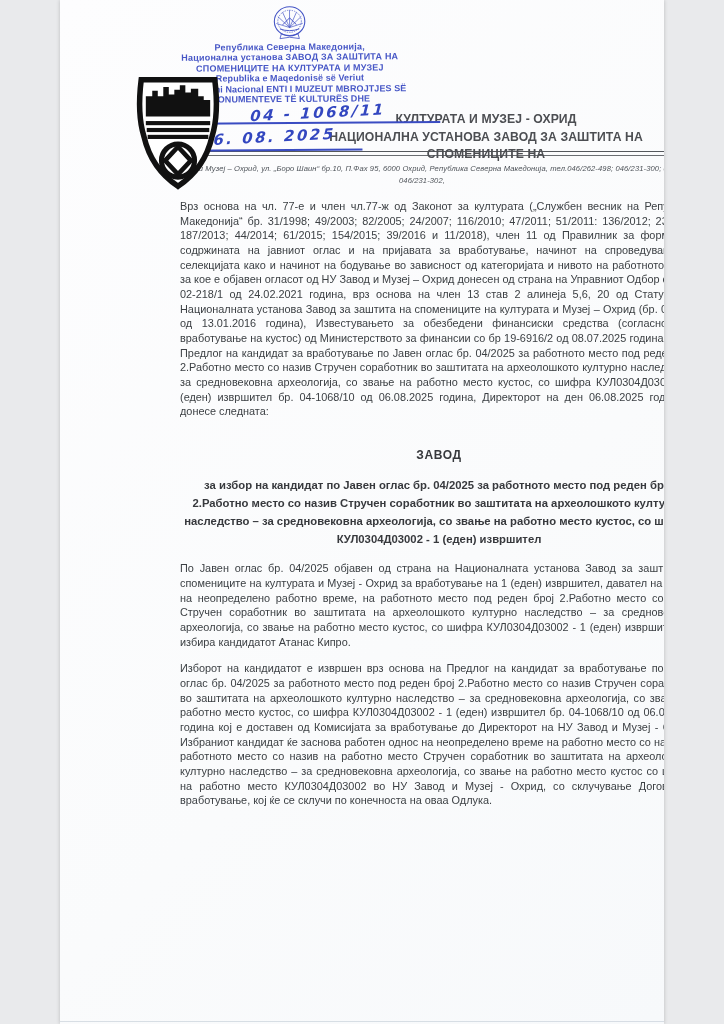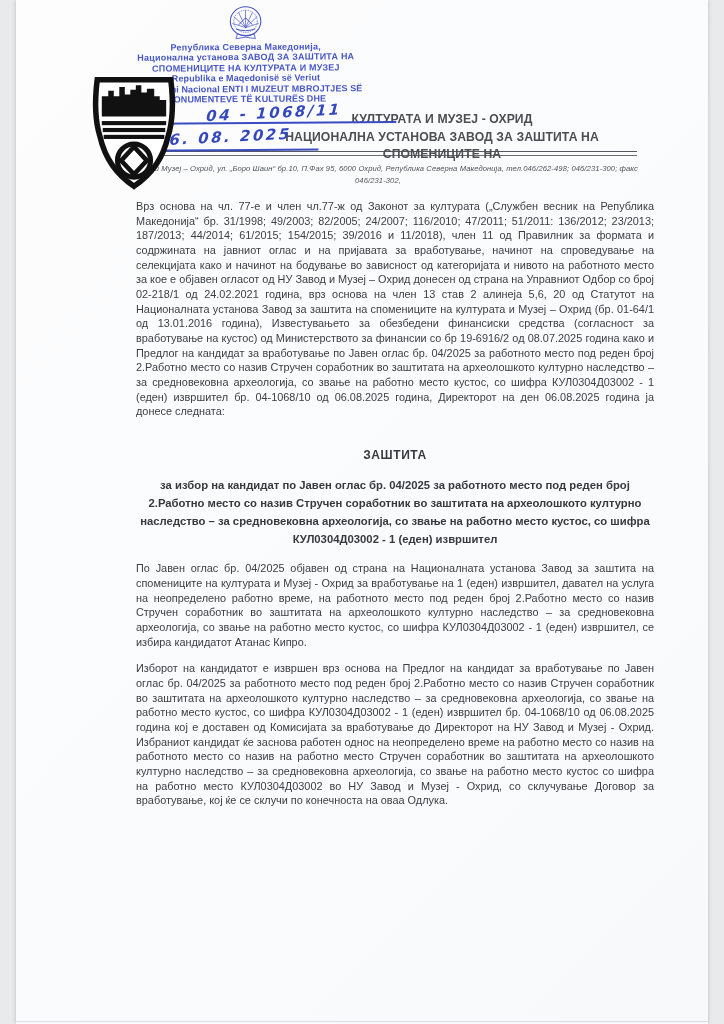--- a/index.html
+++ b/index.html
@@ -1,24 +1,23 @@
 <!DOCTYPE html>
 <html><head>
 <meta charset="utf-8">
 <style>
   html,body{margin:0;padding:0;background:#e9eaec;}
   .page{
     position:relative;
-    width:680px;height:1024px;
+    width:604px;height:1024px;
     margin:0 auto;
     background:linear-gradient(135deg,#fdfdfe 0%,#fafbfc 60%,#f7f9fb 100%);
     font-family:"Liberation Sans","DejaVu Sans",sans-serif;
     overflow:hidden;
     box-shadow:0 0 4px rgba(0,0,0,.2);
-    padding-left:12px;
   }
   .page::after{content:"";position:absolute;left:0;right:0;bottom:2px;height:1px;background:#c9d2da;opacity:.7;}
 
   
   .stamp{
     position:absolute;left:62px;top:4px;width:336px;
     color:#4656c6;text-align:center;z-index:2;
     transform:rotate(-.4deg);
   }
   .stamp .emblem{width:42px;height:36px;margin:0 auto 2px;display:block;}
@@ -137,19 +136,19 @@
   </div>
 
   <div class="header-rule"></div>
 
   <div class="contact">
     <div>НУ Завод и Музеј – Охрид, ул. „Боро Шаин“ бр.10, П.Фах 95, 6000 Охрид, Република Северна Македонија, тел.046/262-498; 046/231-300; факс 046/231-302,</div>
   </div>
 
   <div class="body-text">
     <p>Врз основа на чл. 77-е и член чл.77-ж од Законот за културата („Службен весник на Република Македонија“ бр. 31/1998; 49/2003; 82/2005; 24/2007; 116/2010; 47/2011; 51/2011: 136/2012; 23/2013; 187/2013; 44/2014; 61/2015; 154/2015; 39/2016 и 11/2018), член 11 од Правилник за формата и содржината на јавниот оглас и на пријавата за вработување, начинот на спроведување на селекцијата како и начинот на бодување во зависност од категоријата и нивото на работното место за кое е објавен огласот од НУ Завод и Музеј – Охрид донесен од страна на Управниот Одбор со број 02-218/1 од 24.02.2021 година, врз основа на член 13 став 2 алинеја 5,6, 20 од Статутот на Националната установа Завод за заштита на спомениците на културата и Музеј – Охрид (бр. 01-64/1 од 13.01.2016 година), Известувањето за обезбедени финансиски средства (согласност за вработување на кустос) од Министерството за финансии со бр 19-6916/2 од 08.07.2025 година како и Предлог на кандидат за вработување по Јавен оглас бр. 04/2025 за работното место под реден број 2.Работно место со назив Стручен соработник во заштитата на археолошкото културно наследство – за средновековна археологија, со звање на работно место кустос, со шифра КУЛ0304Д03002 - 1 (еден) извршител бр. 04-1068/10 од 06.08.2025 година, Директорот на ден 06.08.2025 година ја донесе следната:</p>
-    <div class="decision-title">ЗАШТИТА</div>
+    <div class="decision-title">ЗАВОД</div>
     <p class="decision-subtitle">за избор на кандидат по Јавен оглас бр. 04/2025 за работното место под реден број 2.Работно место со назив Стручен соработник во заштитата на археолошкото културно наследство – за средновековна археологија, со звање на работно место кустос, со шифра КУЛ0304Д03002 - 1 (еден) извршител</p>
     <p>По Јавен оглас бр. 04/2025 објавен од страна на Националната установа Завод за заштита  на спомениците на културата и Музеј - Охрид за вработување на 1 (еден) извршител, давател на услуга на неопределено работно време, на работното место под реден број 2.Работно место со назив Стручен соработник во заштитата на археолошкото културно наследство – за средновековна археологија, со звање на работно место кустос, со шифра КУЛ0304Д03002 - 1 (еден) извршител, се избира кандидатот Атанас Кипро.</p>
     <p>Изборот на кандидатот е извршен врз основа на Предлог на кандидат за вработување по Јавен оглас бр. 04/2025 за работното место под реден број 2.Работно место со назив Стручен соработник во заштитата на археолошкото културно наследство – за средновековна археологија, со звање на работно место кустос, со шифра КУЛ0304Д03002 - 1 (еден) извршител бр. 04-1068/10 од 06.08.2025 година кој е доставен од Комисијата за вработување до Директорот на НУ Завод и Музеј - Охрид. Избраниот кандидат ќе заснова работен однос на неопределено време на работно место со назив на работното место со назив на работно место Стручен соработник во заштитата на археолошкото културно наследство – за средновековна археологија, со звање на работно место кустос со шифра на работно место КУЛ0304Д03002 во НУ Завод и Музеј - Охрид, со склучување Договор за вработување, кој ќе се склучи по конечноста на оваа Одлука.</p>
   </div>
 
 </div>
 
 </body></html>

